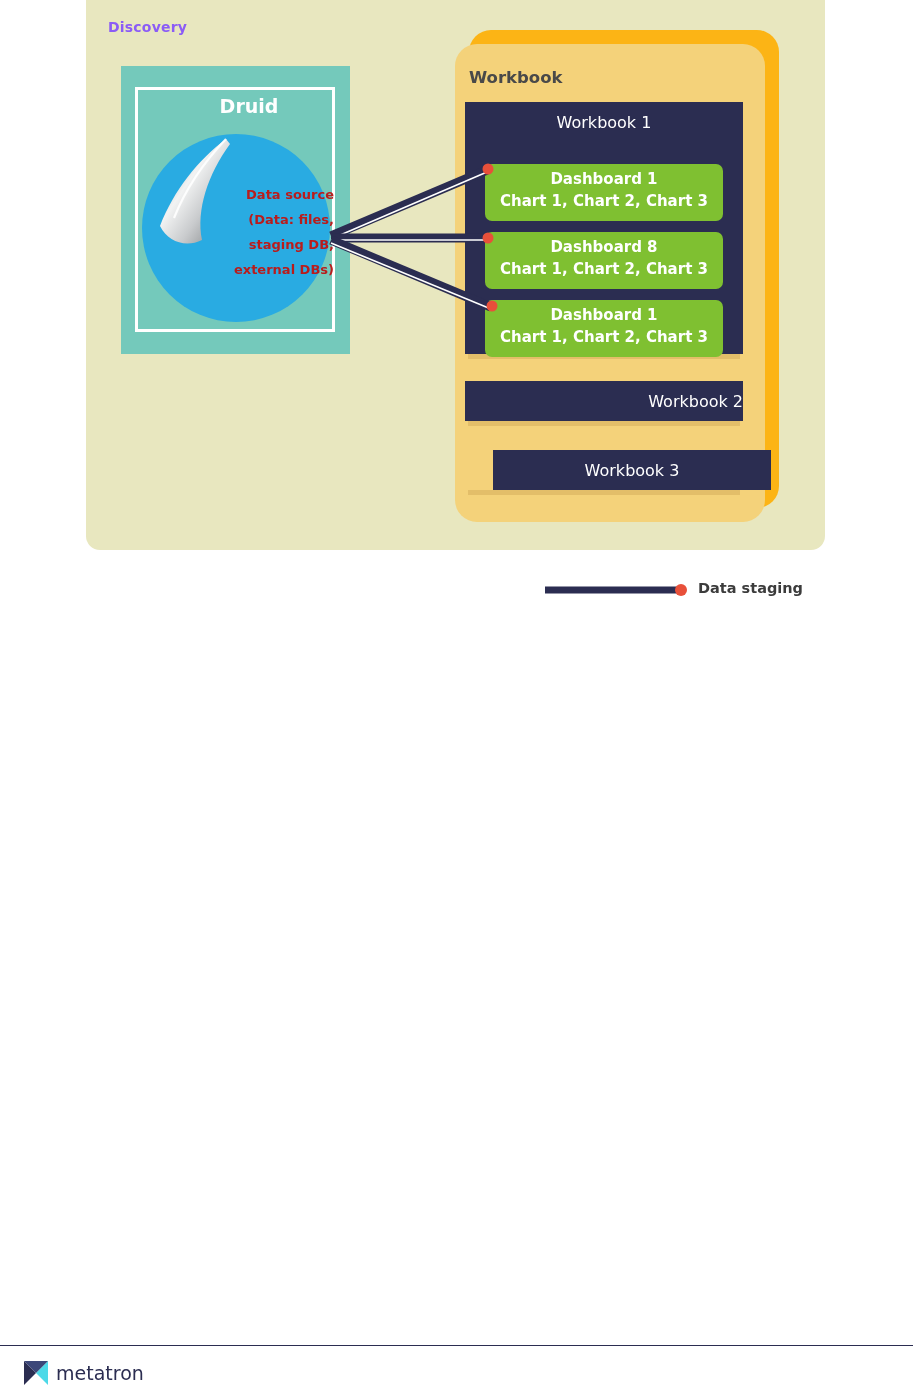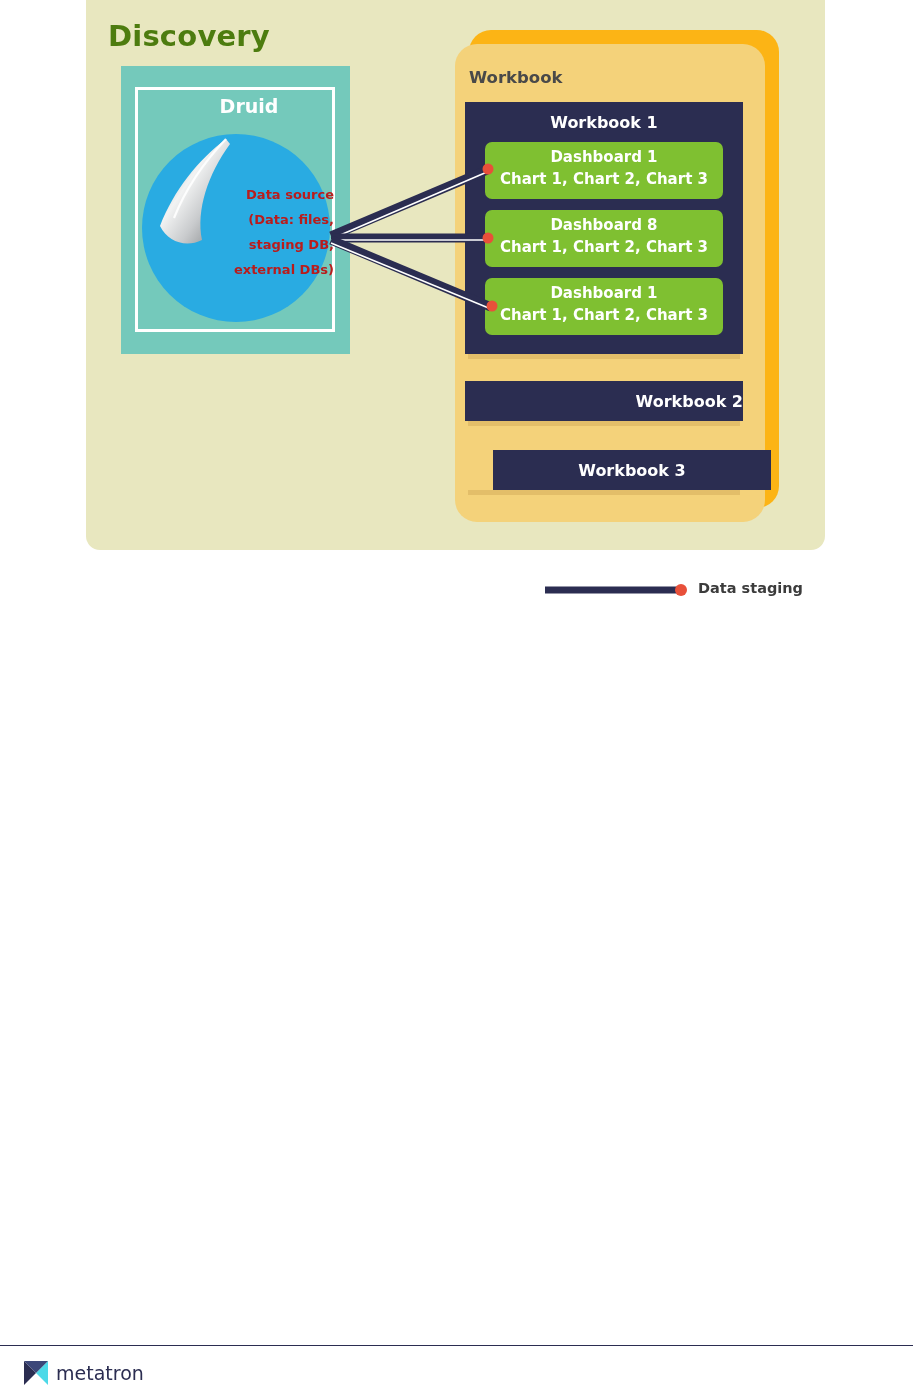--- a/index.html
+++ b/index.html
@@ -22,23 +22,23 @@
     top: 0px;
     width: 739px;
     height: 550px;
     background: #E8E7BF;
     border-radius: 0 0 14px 14px;
   }
   #discovery-title {
     position: absolute;
     left: 108px;
     top: 19px;
-    font-size: 29px;
-    font-weight: bold;
-    color: #4d7c0f;
+    font-size: 14px;
+    font-weight: bold;
+    color: #8b5cf6;
     letter-spacing: 0.2px;
   }
 
   
   #druid-box {
     position: absolute;
     left: 121px;
     top: 66px;
     width: 229px;
     height: 288px;
@@ -128,21 +128,21 @@
   .workbook-shadow {
     position: absolute;
     background: #E3BE69;
     height: 5px;
   }
   .workbook-title {
     position: absolute;
     width: 100%;
     text-align: center;
     font-size: 16px;
-    font-weight: bold;
+    font-weight: normal;
     color: #ffffff;
   }
   #workbook1 { left: 465px; top: 102px; width: 278px; height: 252px; }
   #workbook1-shadow { left: 468px; top: 354px; width: 272px; }
   #workbook1-title { left: 0; top: 11px; }
 
   #workbook2 { left: 465px; top: 381px; width: 278px; height: 40px; }
   #workbook2-shadow { left: 468px; top: 421px; width: 272px; }
   #workbook2-title { left: 0; top: 11px; text-align: right; }
 
@@ -151,20 +151,21 @@
   #workbook3-title { left: 0; top: 11px; }
 
   
   .dashboard {
     position: absolute;
     left: 485px;
     width: 238px;
     height: 57px;
     background: #7FC031;
     border-radius: 7px;
+    margin-top: 22px;
   }
   #dashboard1 { top: 142px; }
   #dashboard2 { top: 210px; }
   #dashboard3 { top: 278px; }
   .dashboard-name {
     position: absolute;
     left: 0;
     top: 6px;
     width: 100%;
     text-align: center;

